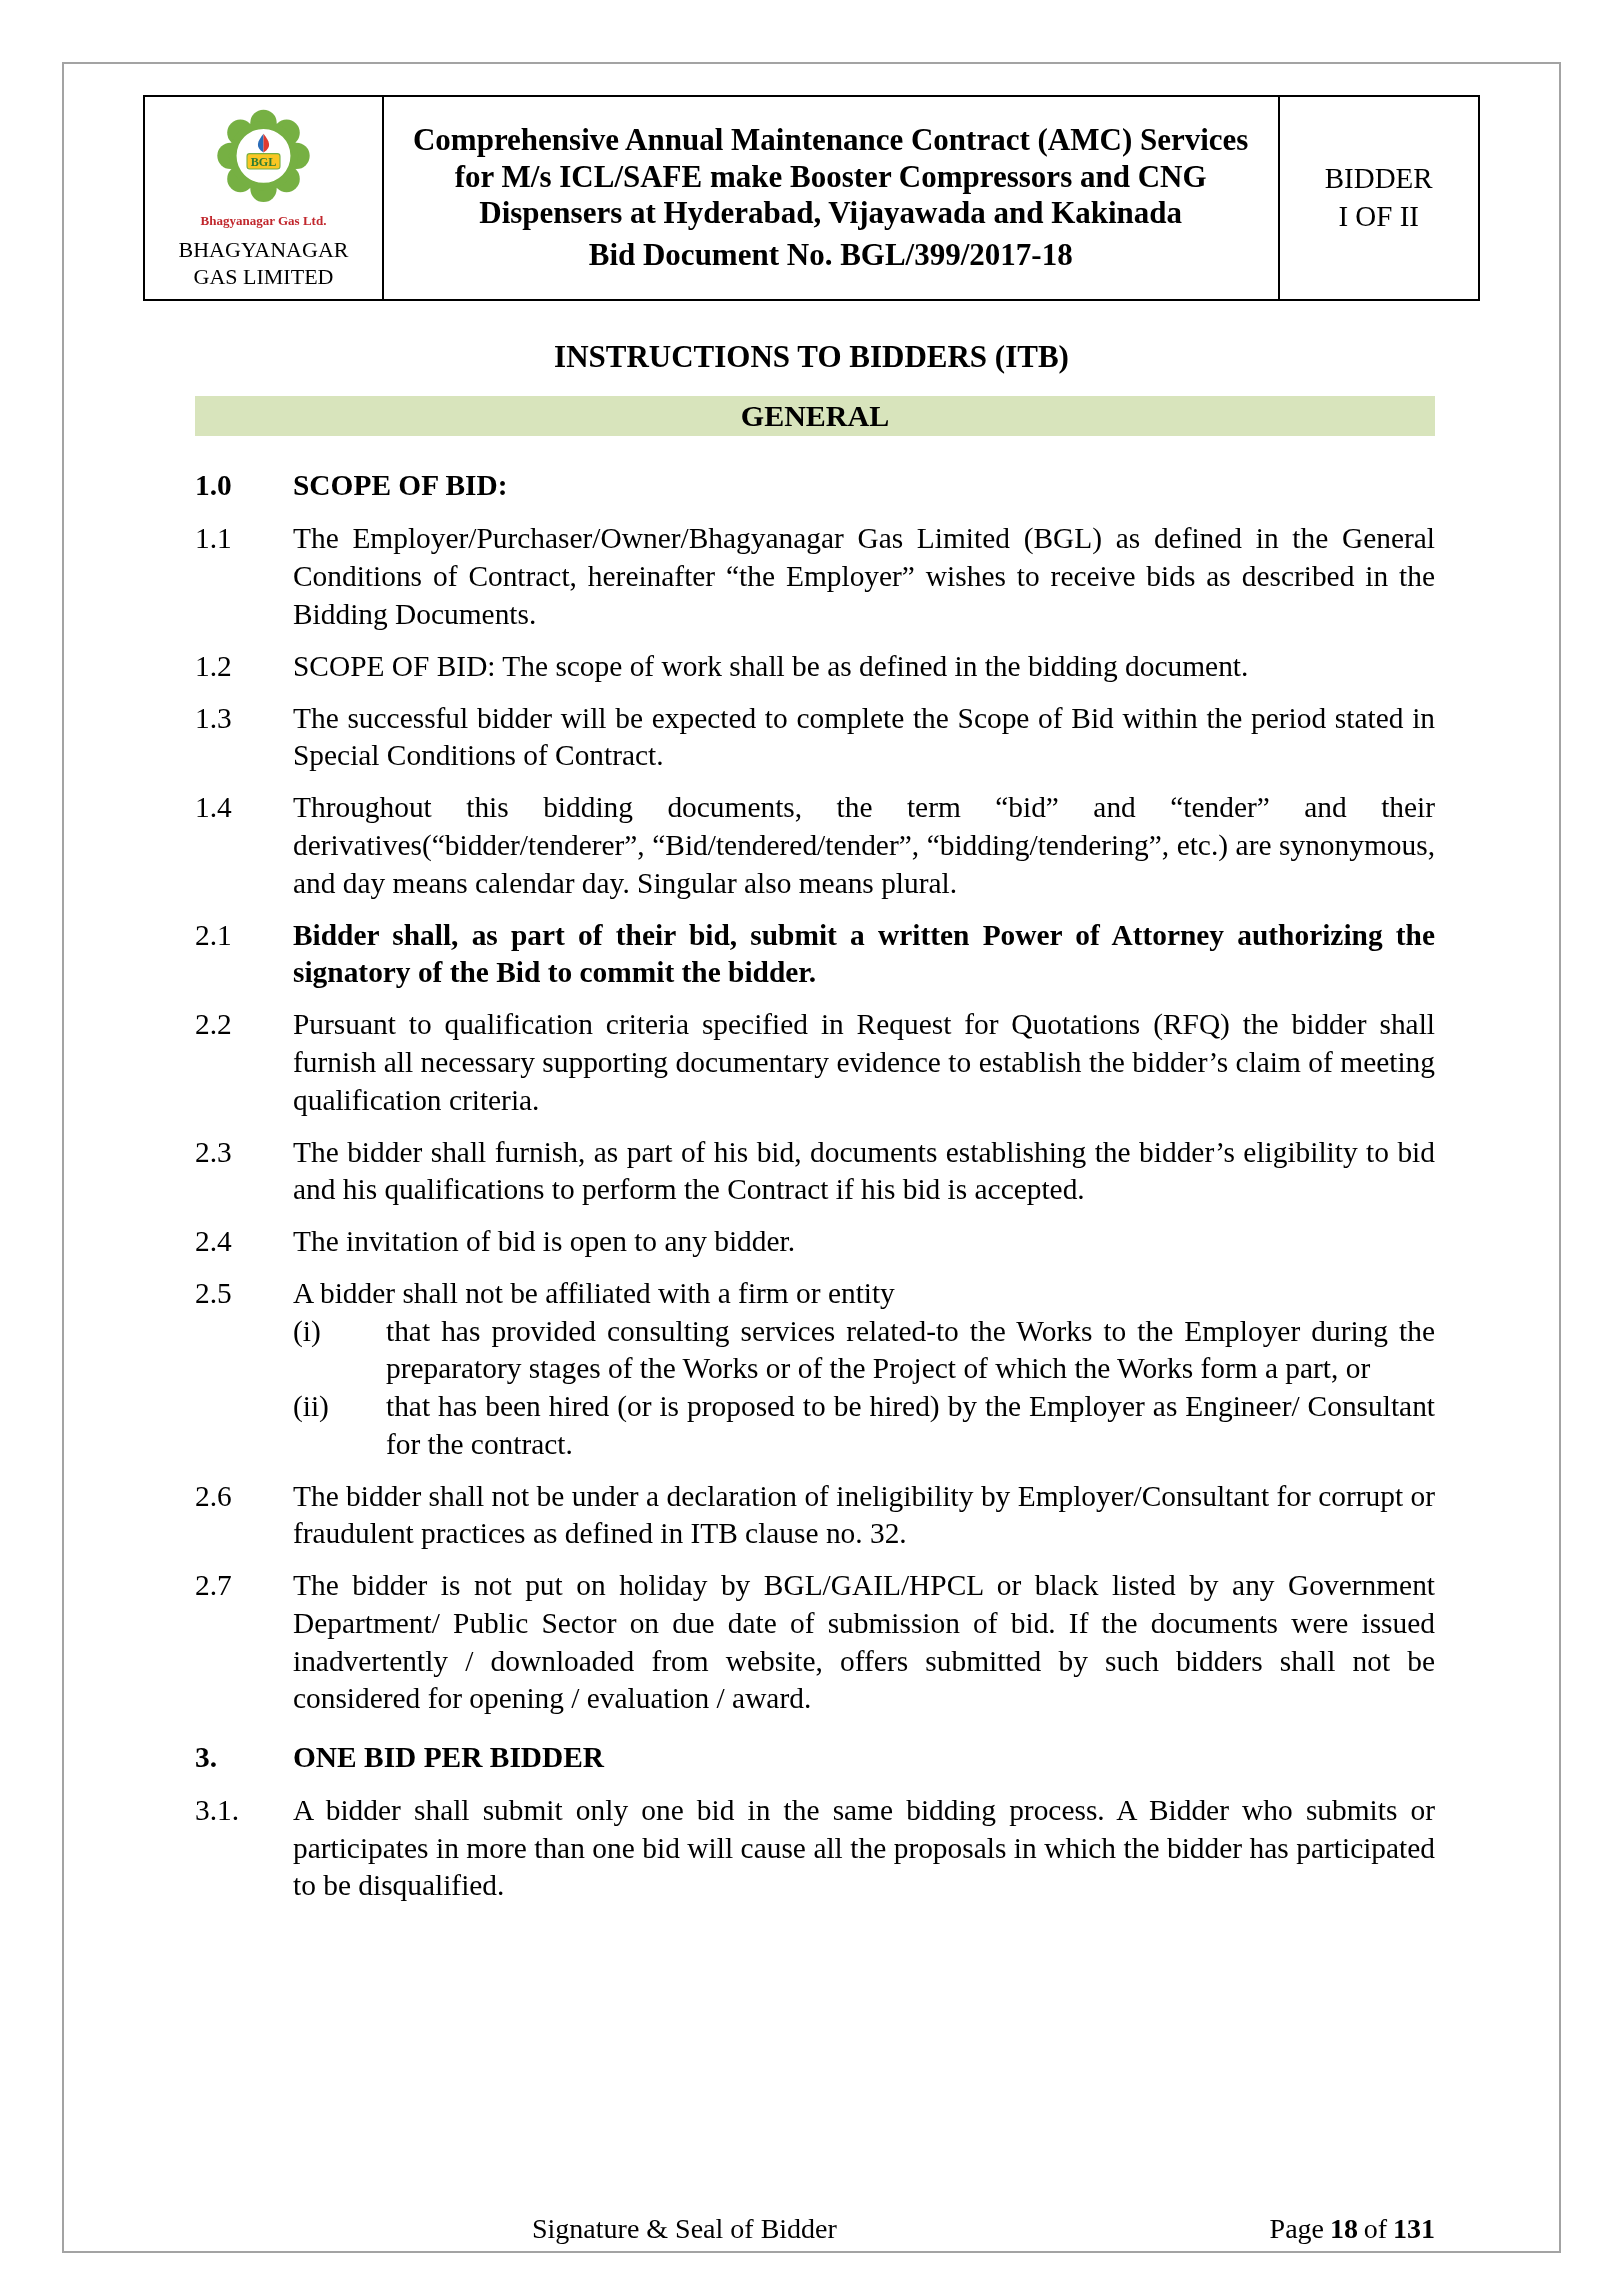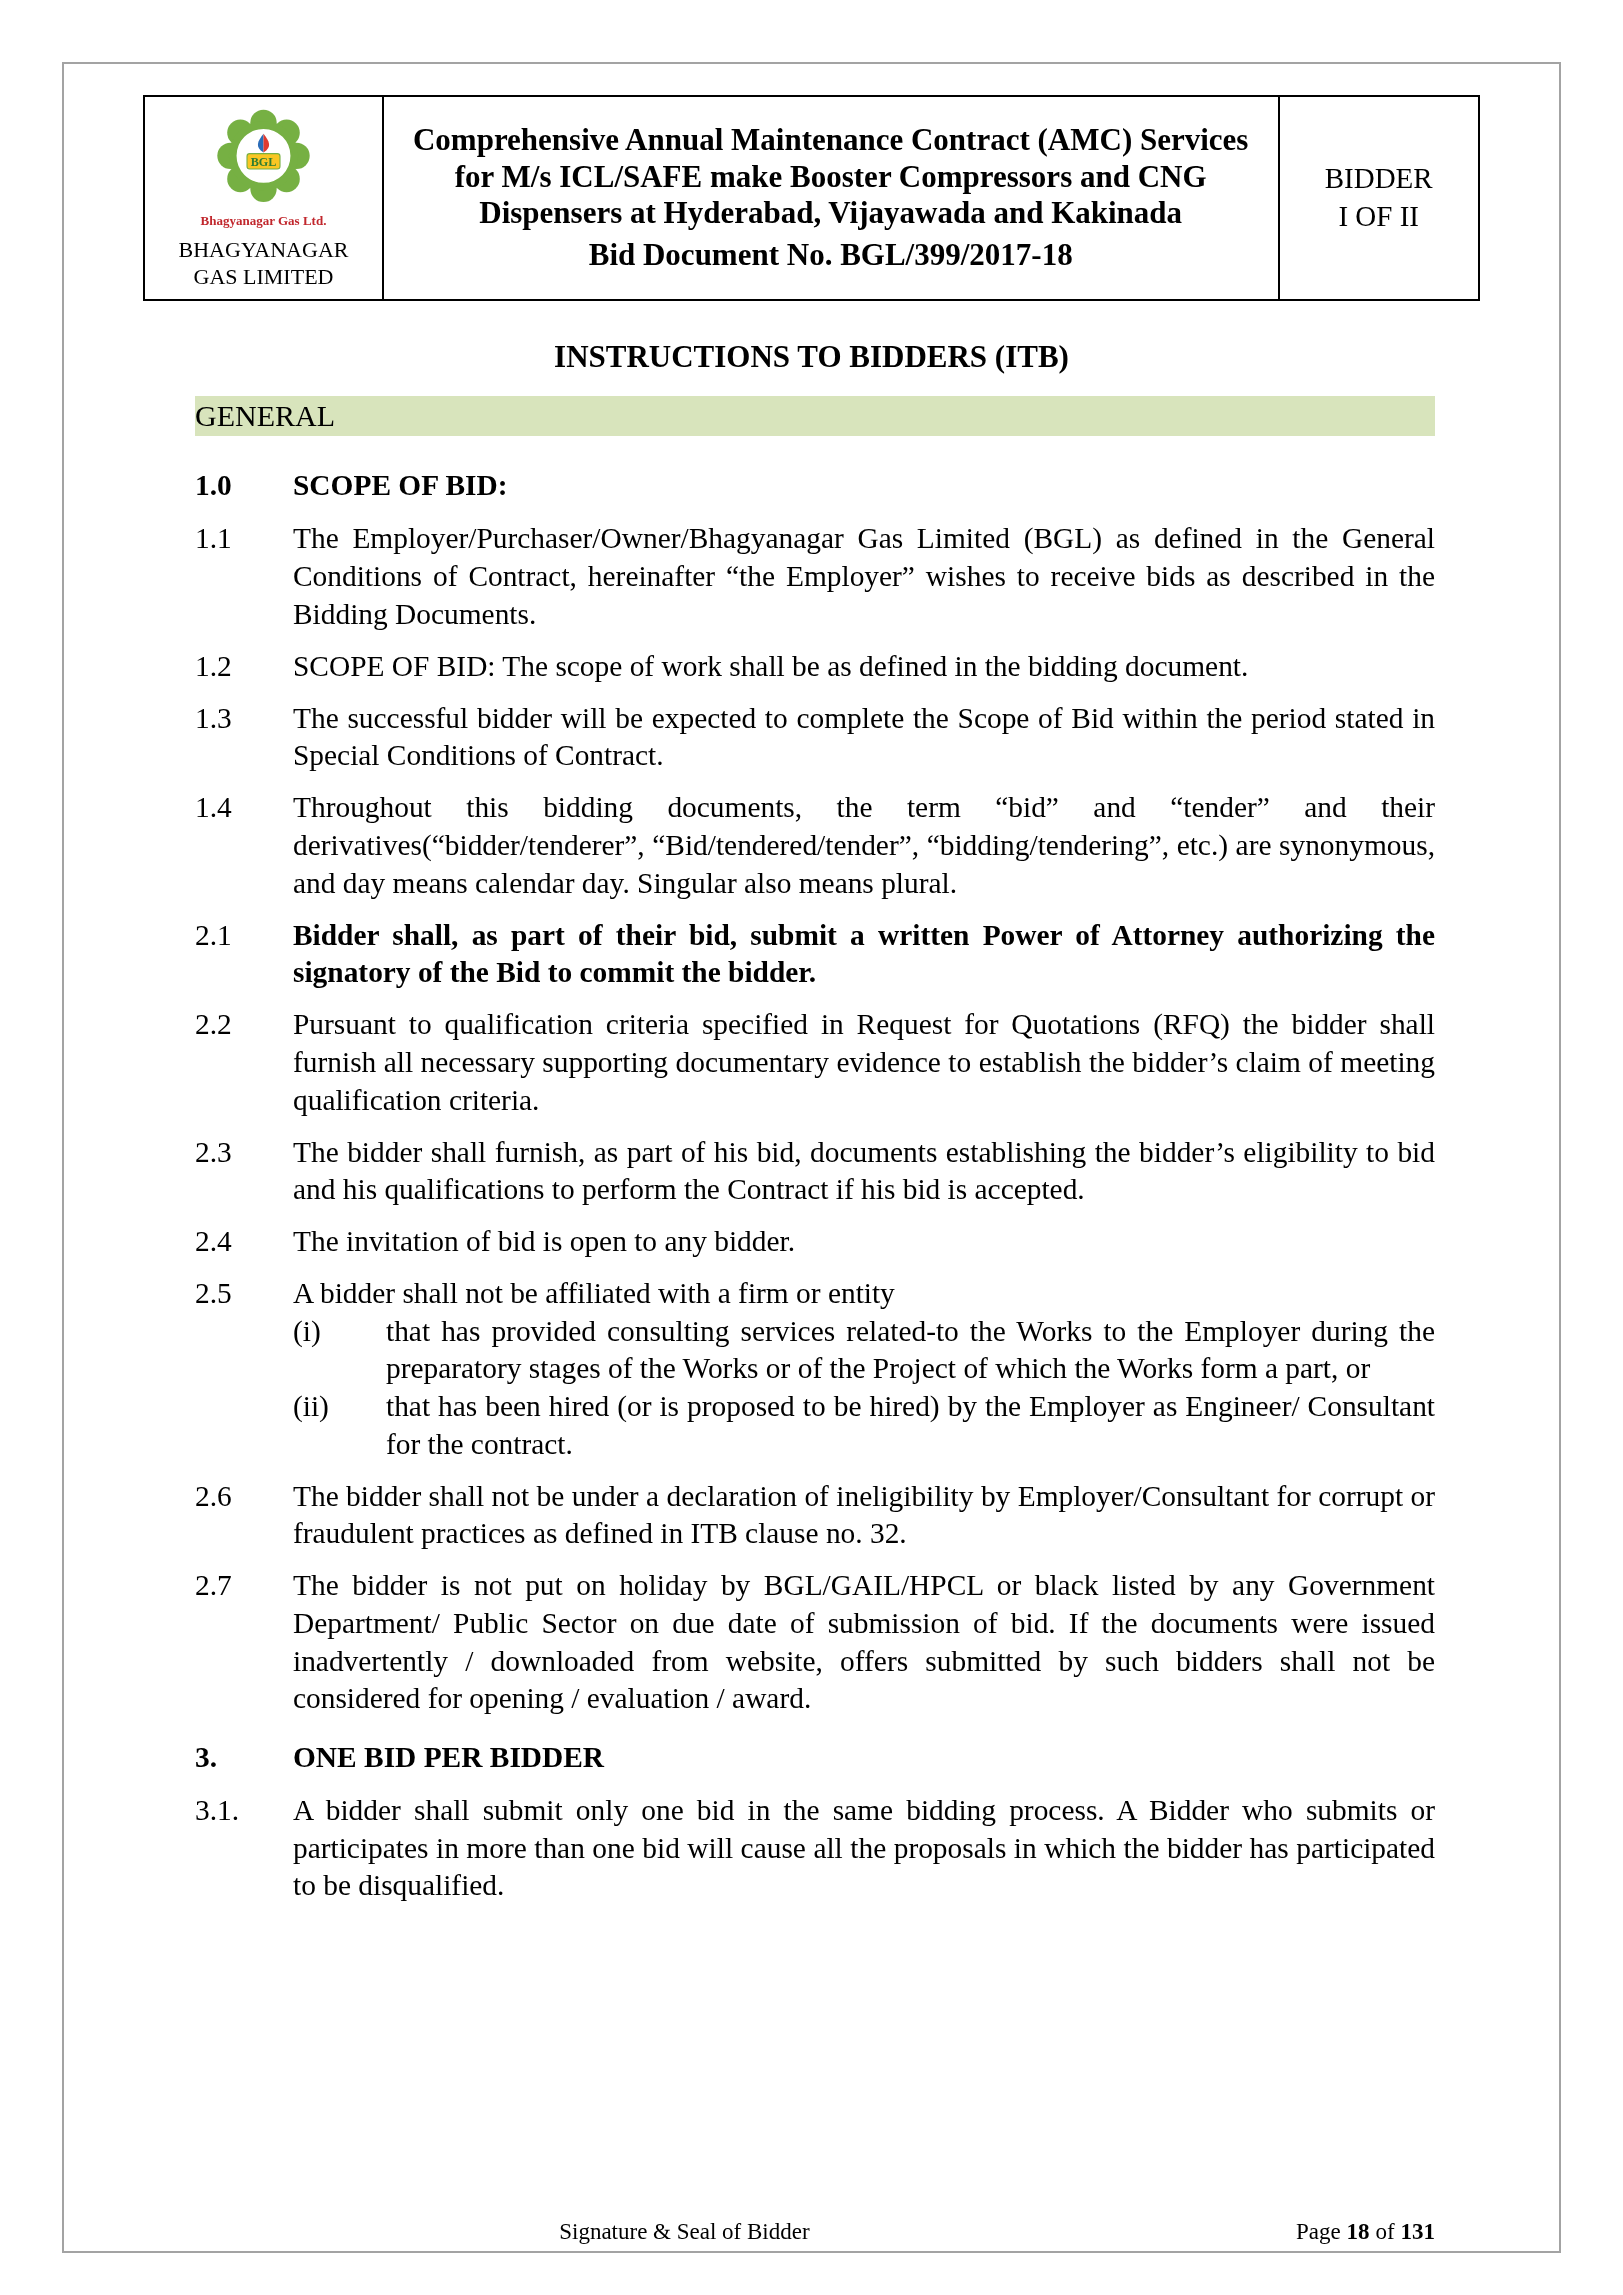--- a/index.html
+++ b/index.html
@@ -26,37 +26,37 @@
   .cell-title { width: 842px; text-align: center; font-weight: bold; font-size: 31px; line-height: 1.18; padding: 19px 26px; }
   .cell-vol { width: 196px; text-align: center; font-size: 29px; line-height: 1.3; }
   .bid-doc { margin-top: 5.2px; }
   .logo-caption { color: #c1272d; font-size: 13px; font-weight: bold; margin-top: 1.3px; }
   .company-name { font-size: 22px; line-height: 1.25; margin-top: 6.5px; }
   
   .main-heading { text-align: center; font-weight: bold; font-size: 31px; margin-top: 38px; }
   .banner {
     margin: 21px 124px 0 131px;
     background: #d8e4bc;
-    text-align: left; font-weight: normal; font-size: 30px;
+    text-align: center; font-weight: bold; font-size: 30px;
     padding: 3.3px 0;
   }
   
   .content { margin: 31px 124px 0 131px; font-size: 29.4px; line-height: 1.28; }
   .item-row { display: flex; margin-bottom: 14.4px; }
   .item-num { flex: 0 0 98px; width: 98px; }
   .item-body { flex: 1; min-width: 0; }
   .item-text { text-align: justify; }
   .item-row.heading { font-weight: bold; margin-top: 21px; margin-bottom: 15.7px; }
   .item-row.heading .item-text { text-align: left; }
   .item-row.para-bold .item-text { font-weight: bold; }
   .sub-row { display: flex; }
   .sub-num { flex: 0 0 93px; width: 93px; }
   .sub-text { flex: 1; text-align: justify; }
   
-  .footer { position: absolute; left: 0; right: 0; bottom: 6.5px; height: 35px; font-size: 23px; }
+  .footer { position: absolute; left: 0; right: 0; bottom: 6.5px; height: 35px; font-size: 28px; }
   .footer-sig { position: absolute; left: 41.5%; transform: translateX(-50%); bottom: 0; white-space: nowrap; }
   .footer-page { position: absolute; right: 124px; bottom: 0; white-space: nowrap; }
   .footer-page span { margin-left: 5.9px; }
   .footer-page span:first-child { margin-left: 0; }
   .b { font-weight: bold; }
 </style>
 </head>
 <body>
 
 <div class="frame">

